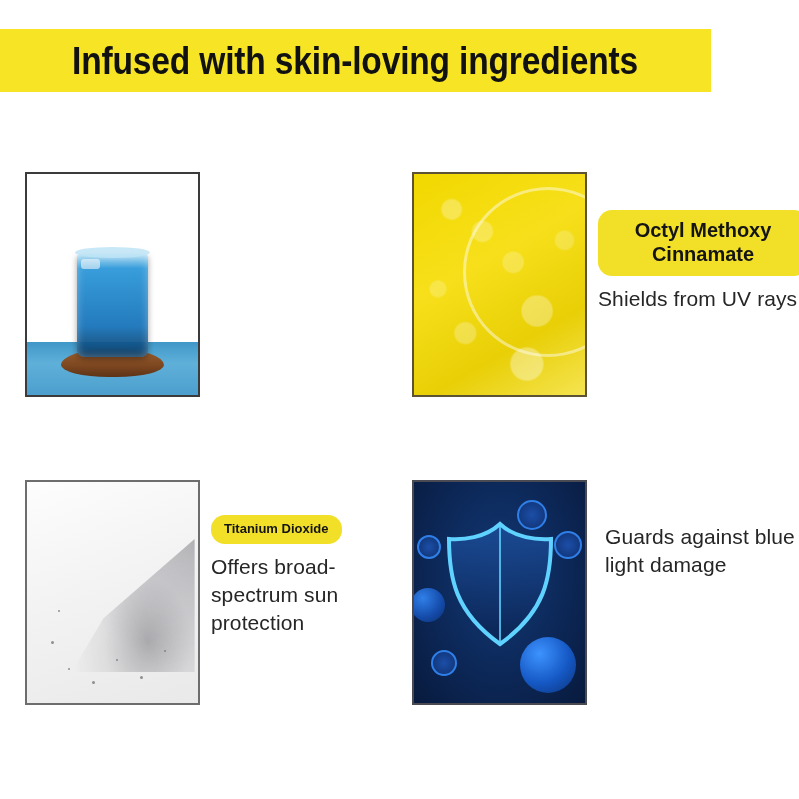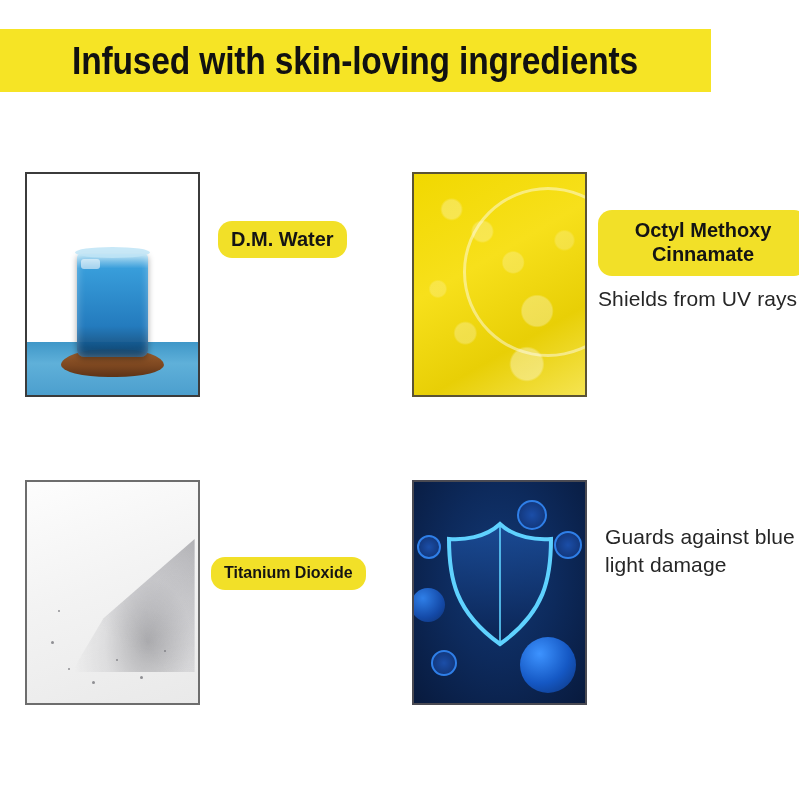--- a/index.html
+++ b/index.html
@@ -123,21 +123,21 @@
     font-size:21px;
     line-height:1.33;
     letter-spacing:0.1px;
   }
 
   
   .c0 .txtcol{top:49px;}
   .c1 .txtcol{left:186px;top:38px;}
   .c2 .txtcol{left:186px;top:35px;}
   .c3 .txtcol{left:193px;top:34px;}
-  .c2 .badge{font-size:16px;margin-top:42px;}
+  .c2 .badge{font-size:13px;}
 </style>
 </head>
 <body>
 
 <div class="banner">
   <div class="banner-title">Infused with skin-loving ingredients</div>
 </div>
 
 <div class="grid">
 
@@ -145,21 +145,20 @@
     <div class="card-inner">
       <div class="thumb">
         <div class="art-water">
           <div class="wtable"></div>
           <div class="coaster"></div>
           <div class="glass"></div>
           <div class="glass-rim"></div>
         </div>
       </div>
       <div class="txtcol">
-        <div class="badge">D.M. Water</div>
       </div>
     </div>
   </div>
 
   <div class="card c1">
     <div class="card-inner">
       <div class="thumb dark-border">
         <div class="art-oil">
           <div class="oil-arc"></div>
         </div>
@@ -180,20 +179,21 @@
           <span class="speck" style="left:24%;top:84%;width:2px;height:2px;"></span>
           <span class="speck" style="left:38%;top:90%;width:3px;height:3px;"></span>
           <span class="speck" style="left:52%;top:80%;width:2px;height:2px;"></span>
           <span class="speck" style="left:66%;top:88%;width:3px;height:3px;"></span>
           <span class="speck" style="left:18%;top:58%;width:2px;height:2px;"></span>
           <span class="speck" style="left:80%;top:76%;width:2px;height:2px;"></span>
         </div>
       </div>
       <div class="txtcol right">
         <div class="badge">Titanium Dioxide</div>
+        <div class="desc">Offers broad-spectrum sun protection</div>
       </div>
     </div>
   </div>
 
   <div class="card c3">
     <div class="card-inner">
       <div class="thumb navy-border">
         <div class="art-shield">
           <span class="germ" style="left:60%;top:8%;width:26px;height:26px;border:2px solid #2f7fe8;background:radial-gradient(circle,#1b4ea8 0%,#10306e 100%);"></span>
           <span class="germ" style="left:2%;top:24%;width:20px;height:20px;border:2px solid #2f7fe8;background:radial-gradient(circle,#1b4ea8 0%,#10306e 100%);"></span>

